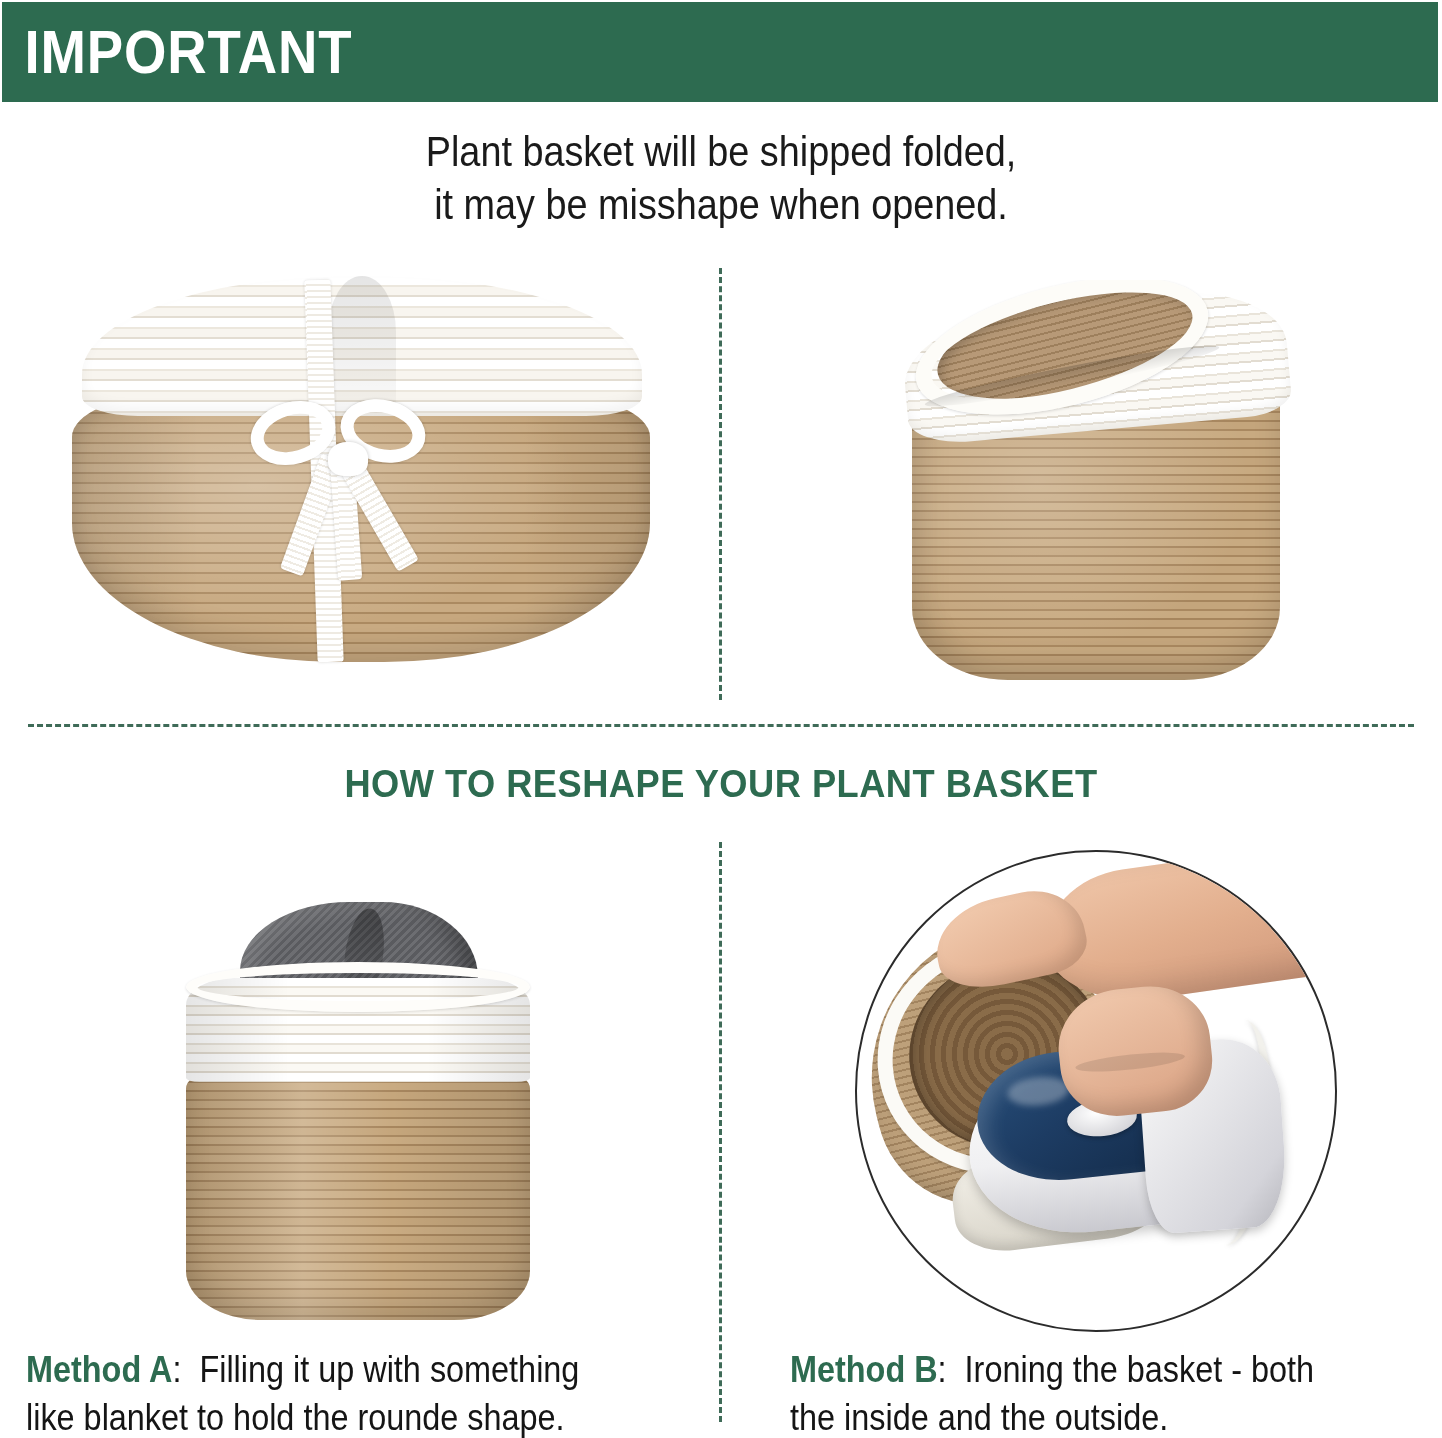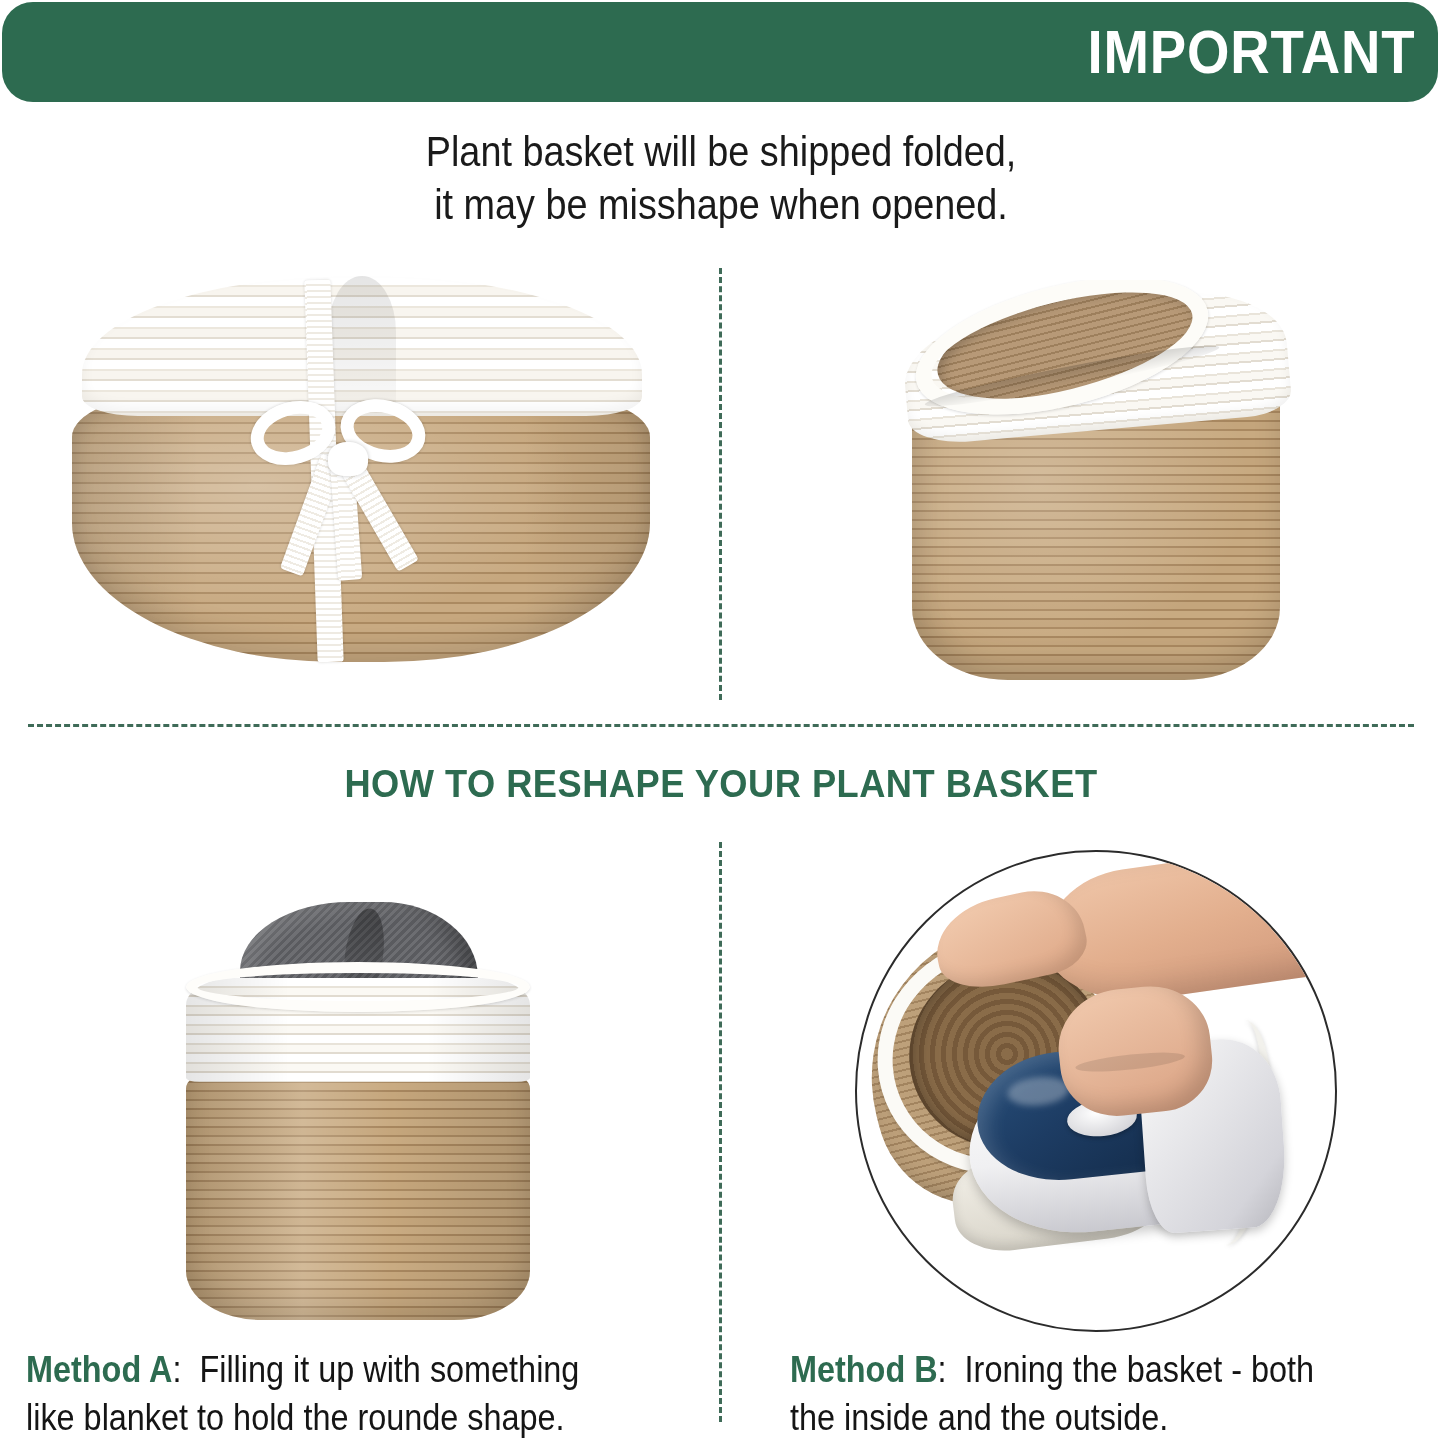--- a/index.html
+++ b/index.html
@@ -12,21 +12,21 @@
     position: relative;
   }
   .page { position: relative; width: 1442px; height: 1438px; background: #fff; }
 
   
   .banner {
     position: absolute;
     left: 2px; top: 2px;
     width: 1436px; height: 100px;
     background: #2d6b50;
-    display: flex; align-items: center; justify-content: flex-end; border-radius: 31px;
+    display: flex; align-items: center; justify-content: flex-start;
   }
   .banner-title {
     color: #ffffff;
     font-size: 62px;
     font-weight: bold;
     letter-spacing: 1px;
     transform: scaleX(0.88);
     font-family: "Liberation Sans", sans-serif;
     line-height: 1;
   }

